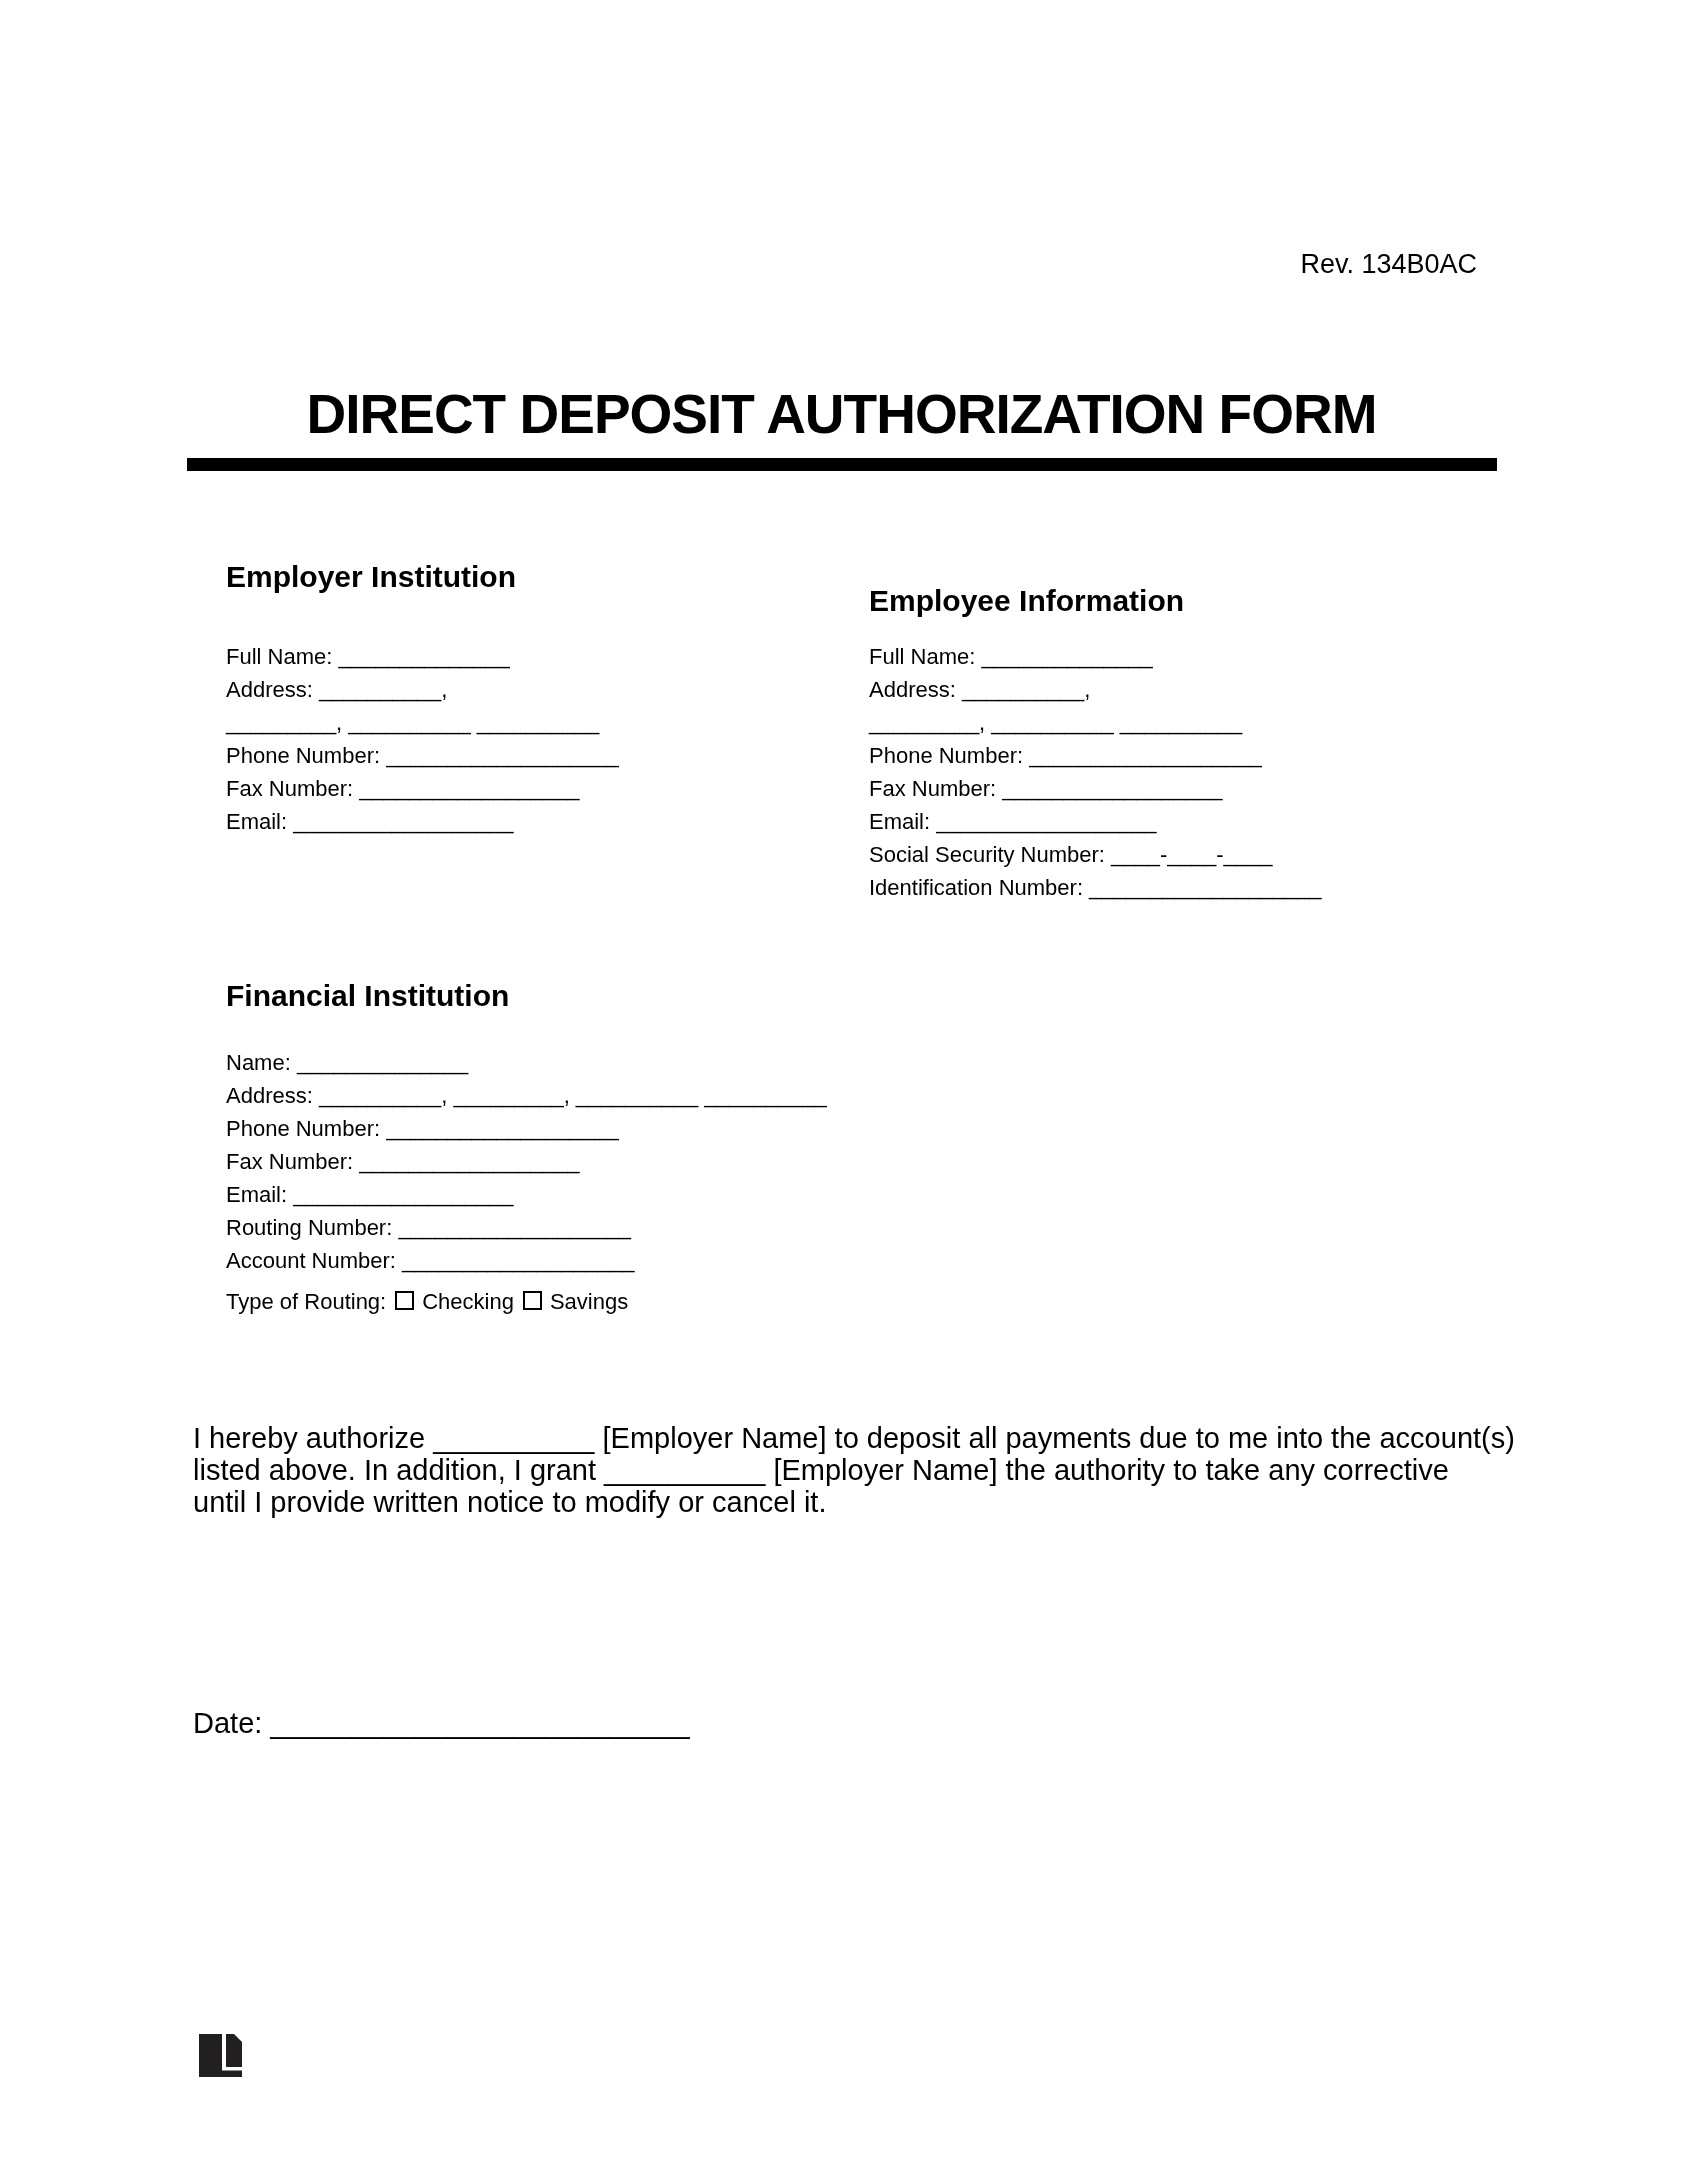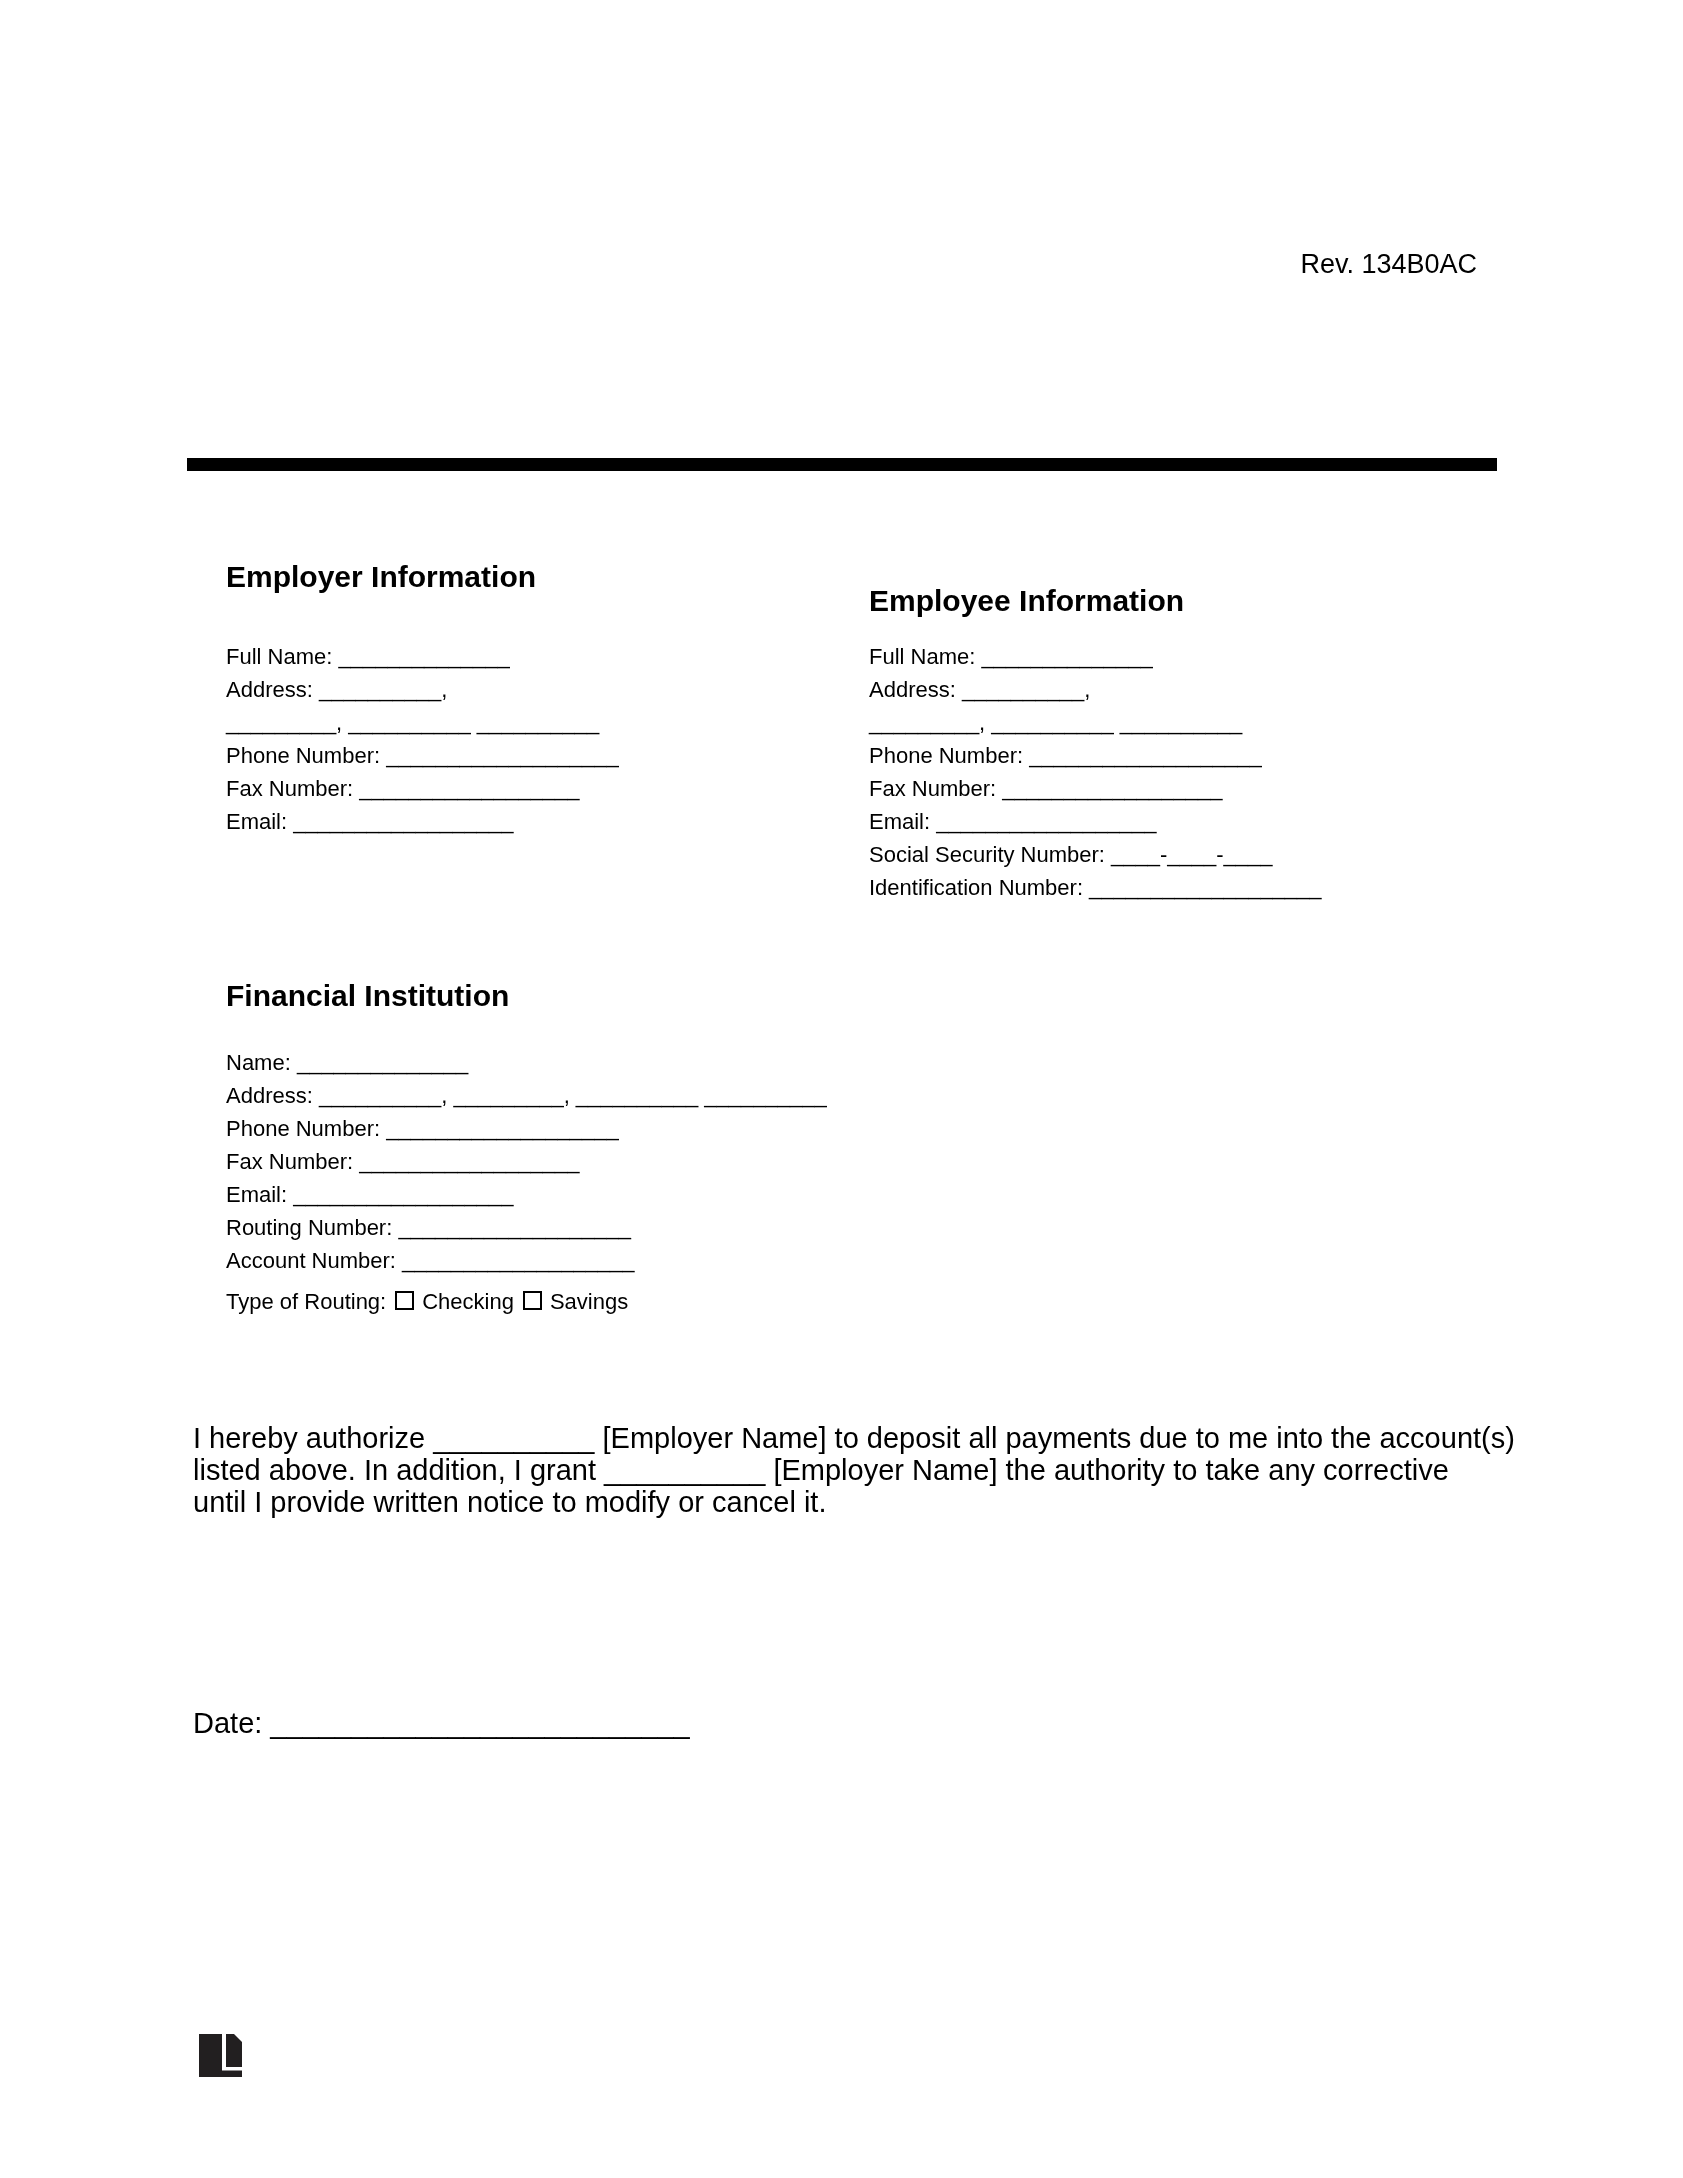--- a/index.html
+++ b/index.html
@@ -80,24 +80,25 @@
     height: 43px;
   }
 </style>
 </head>
 <body>
 
 <div id="page">
 
   <div class="abs rev" style="top: 249px; right: 206px; margin-left: 36px;">Rev. 134B0AC</div>
 
+  <div class="abs title" style="top: 383px; left: 0;">DIRECT DEPOSIT AUTHORIZATION FORM</div>
 
   <div class="abs rule" style="top: 458px; left: 187px; width: 1310px;"></div>
 
-  <div class="abs section-heading" style="top: 560px; left: 226px;">Employer Information</div>
+  <div class="abs section-heading" style="top: 560px; left: 226px;">Employer Institution</div>
   <div class="abs info-block" style="top: 640px; left: 226px;">
     <div class="line">Full Name: ______________</div>
     <div class="line">Address: __________,</div>
     <div class="line">_________, __________ __________</div>
     <div class="line">Phone Number: ___________________</div>
     <div class="line">Fax Number: __________________</div>
     <div class="line">Email: __________________</div>
   </div>
 
   <div class="abs section-heading" style="top: 560px; left: 869px; margin-top: 24px;">Employee Information</div>

